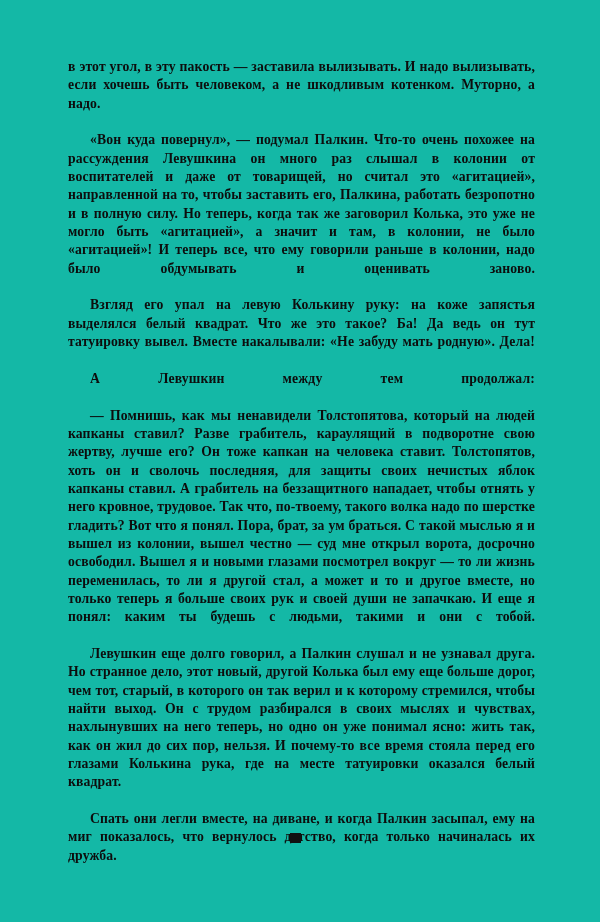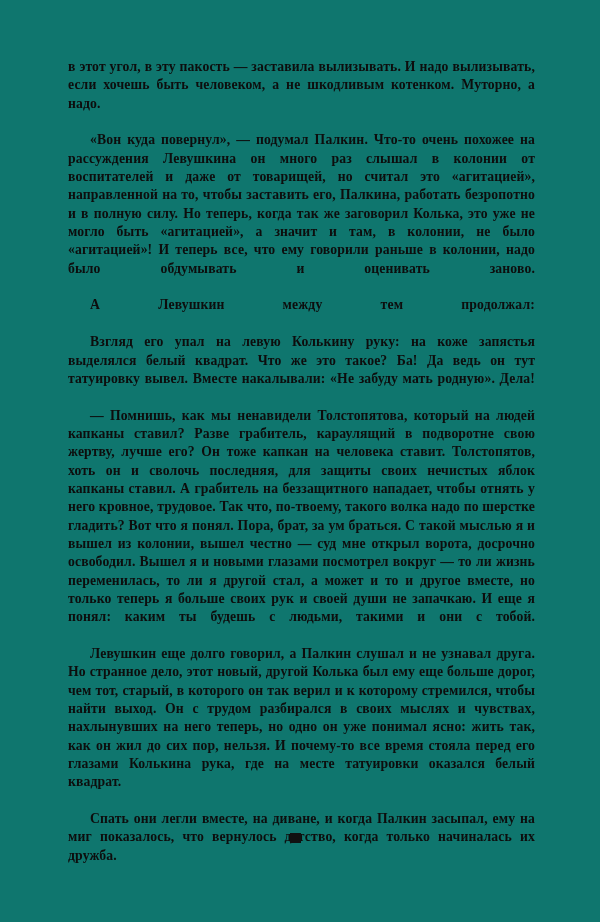--- a/index.html
+++ b/index.html
@@ -15,21 +15,21 @@
     font-family: "Liberation Serif", "DejaVu Serif", serif;
   }
 
   
   #page-sheet {
     position: absolute;
     left: 0;
     top: 0;
     width: 600px;
     height: 922px;
-    background: #0f766e;
+    background: #14b8a6;
   }
 
   
   #text-block {
     position: absolute;
     left: 68px;
     top: 58px;
     width: 467px;
     color: #0d0d0d;
     font-size: 13.7px;
@@ -77,23 +77,23 @@
 <body>
 
 <div id="page-sheet">
 
   <div id="text-block">
 
     <p class="continuation">в этот угол, в эту пакость — заставила вылизывать. И надо вылизывать, если хочешь быть человеком, а не шкодливым котенком. Муторно, а надо.</p>
 
     <p>«Вон куда повернул», — подумал Палкин. Что-то очень похожее на рассуждения Левушкина он много раз слышал в колонии от воспитателей и даже от товарищей, но считал это «агитацией», направленной на то, чтобы заставить его, Палкина, работать безропотно и в полную силу. Но теперь, когда так же заговорил Колька, это уже не могло быть «агитацией», а значит и там, в колонии, не было «агитацией»! И теперь все, что ему говорили раньше в колонии, надо было обдумывать и оценивать заново.</p>
 
+    <p>Взгляд его упал на левую Колькину руку: на коже запястья выделялся белый квадрат. Что же это такое? Ба! Да ведь он тут татуировку вывел. Вместе накалывали: «Не забуду мать родную». Дела!</p>
+
     <p>А Левушкин между тем продолжал:</p>
-
-    <p>Взгляд его упал на левую Колькину руку: на коже запястья выделялся белый квадрат. Что же это такое? Ба! Да ведь он тут татуировку вывел. Вместе накалывали: «Не забуду мать родную». Дела!</p>
 
     <p>— Помнишь, как мы ненавидели Толстопятова, который на людей капканы ставил? Разве грабитель, караулящий в подворотне свою жертву, лучше его? Он тоже капкан на человека ставит. Толстопятов, хоть он и сволочь последняя, для защиты своих нечистых яблок капканы ставил. А грабитель на беззащитного нападает, чтобы отнять у него кровное, трудовое. Так что, по-твоему, такого волка надо по шерстке гладить? Вот что я понял. Пора, брат, за ум браться. С такой мыслью я и вышел из колонии, вышел честно — суд мне открыл ворота, досрочно освободил. Вышел я и новыми глазами посмотрел вокруг — то ли жизнь переменилась, то ли я другой стал, а может и то и другое вместе, но только теперь я больше своих рук и своей души не запачкаю. И еще я понял: каким ты будешь с людьми, такими и они с тобой.</p>
 
     <p>Левушкин еще долго говорил, а Палкин слушал и не узнавал друга. Но странное дело, этот новый, другой Колька был ему еще больше дорог, чем тот, старый, в которого он так верил и к которому стремился, чтобы найти выход. Он с трудом разбирался в своих мыслях и чувствах, нахлынувших на него теперь, но одно он уже понимал ясно: жить так, как он жил до сих пор, нельзя. И почему-то все время стояла перед его глазами Колькина рука, где на месте татуировки оказался белый квадрат.</p>
 
     <p>Спать они легли вместе, на диване, и когда Палкин засыпал, ему на миг показалось, что вернулось детство, когда только начиналась их дружба.</p>
 
   </div>
 
   <div id="end-marker"></div>

